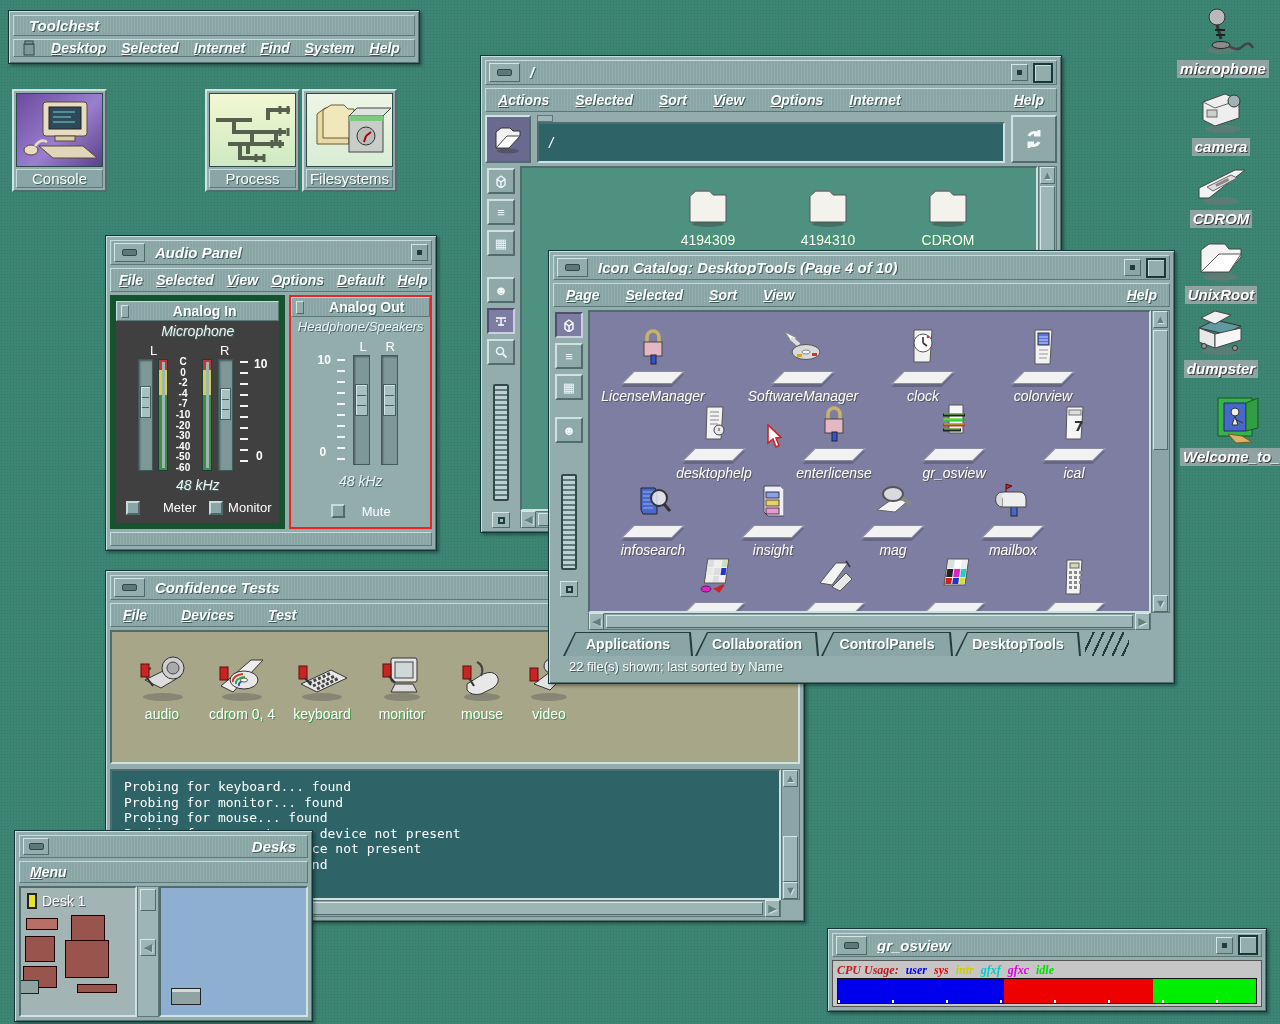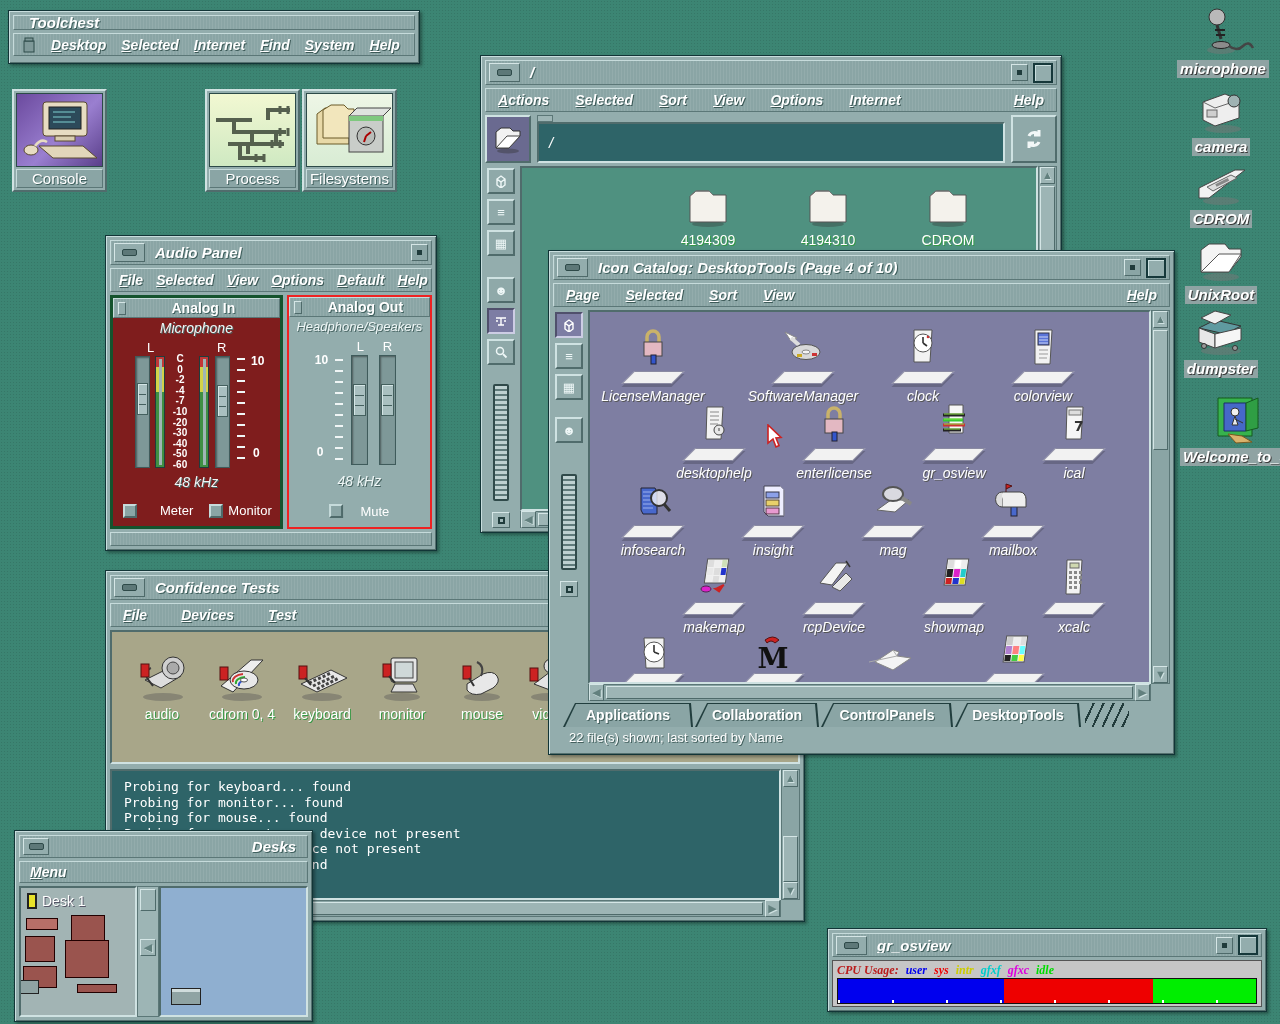--- a/index.html
+++ b/index.html
@@ -129,21 +129,21 @@
       <path d="M16 19 h22 v28 h-22 z" fill="#4668c8" stroke="#1b2f66"></path>
       <path d="M38 19 l12-5 v30 l-12 3 z" fill="#2f9e44" stroke="#145a1f"></path>
       <circle cx="27" cy="28" r="4" fill="#f0f0f0" stroke="#333"></circle>
       <path d="M27 32 l-3 9 h6 z M27 35 l8 4" fill="#e8e8e8" stroke="#333"></path>
       <path d="M20 50 l14 2 10 6 -16 1 z" fill="#d9b36c" stroke="#7a5a20"></path>
     </svg>
   <div class="desklabel">Welcome_to_SGI</div>
 </div>
 
 <div class="win" style="left:8px;top:10px;width:412px;height:54px;z-index:5">
-  <div class="bar tbar" style="height:15px">
+  <div class="bar tbar" style="height:21px">
     <div class="wtitle" style="padding-left:12px">Toolchest</div>
   </div>
   <div class="bar mbar" style="flex:1;gap:0;justify-content:space-between;padding:0 14px 0 8px">
     <svg width="14" height="16" viewBox="0 0 14 16">
         <rect x="2" y="4" width="10" height="11" fill="#7f9999" stroke="#2c4a48"></rect>
         <rect x="3" y="1" width="8" height="3" fill="#7f9999" stroke="#2c4a48"></rect>
       </svg>
     <span class="mi">Desktop</span>
     <span class="mi">Selected</span>
     <span class="mi">Internet</span>
@@ -324,21 +324,21 @@
   <div class="bar mbar" style="gap:13px;padding:0 8px">
     <span class="mi">File</span>
     <span class="mi">Selected</span>
     <span class="mi">View</span>
     <span class="mi">Options</span>
     <span class="mi">Default</span>
     <span class="mi sp">Help</span>
   </div>
   <div style="flex:1;display:flex;gap:4px;min-height:0">
 
-    <div style="flex:1.18;border:3px solid #14532d;position:relative;background:#7f1d1d">
+    <div style="flex:1.18;border:6px solid #14532d;position:relative;background:#404040">
       <div class="bar" style="height:20px;gap:6px;padding:0 4px">
           <span style="width:8px;height:13px;background:#93adad;border:1px solid;border-color:#d5e6e6 #4e6a6a #4e6a6a #d5e6e6"></span>
           <span style="flex:1;text-align:center;color:#fff;font:700 14px 'Liberation Sans',sans-serif;text-shadow:1px 1px 0 #40605e">Analog In</span>
         </div>
       <div style="text-align:center;color:#eef6f6;font:italic 14px 'Liberation Sans',sans-serif;text-shadow:1px 1px 0 #4a6664;margin-top:2px">Microphone</div>
       <div style="position:absolute;left:34px;top:42px;color:#fff;font:13px 'Liberation Sans',sans-serif">L</div>
       <div style="position:absolute;left:104px;top:42px;color:#fff;font:13px 'Liberation Sans',sans-serif">R</div>
       <div class="slider" style="position:absolute;left:22px;top:58px;height:112px">
           <div class="knob" style="top:26px"></div>
         </div>
@@ -512,21 +512,21 @@
         </div>
     </div>
     <div class="hs" style="margin-right:19px">
         <span class="arr">◀</span>
         <div class="thumb" style="height:13px;flex:1;margin:0 2px"></div>
         <span class="arr">▶</span>
       </div>
   </div>
 </div>
 
-<div class="win" style="left:548px;top:250px;width:627px;height:505px;z-index:40">
+<div class="win" style="left:548px;top:250px;width:627px;height:434px;z-index:40">
   <div class="bar tbar">
     <div class="loz">
         <i></i>
       </div>
     <div class="wtitle">Icon Catalog: DesktopTools (Page 4 of 10)</div>
     <div class="dotbtn">
         <i></i>
       </div>
     <div class="maxbtn"></div>
   </div>

